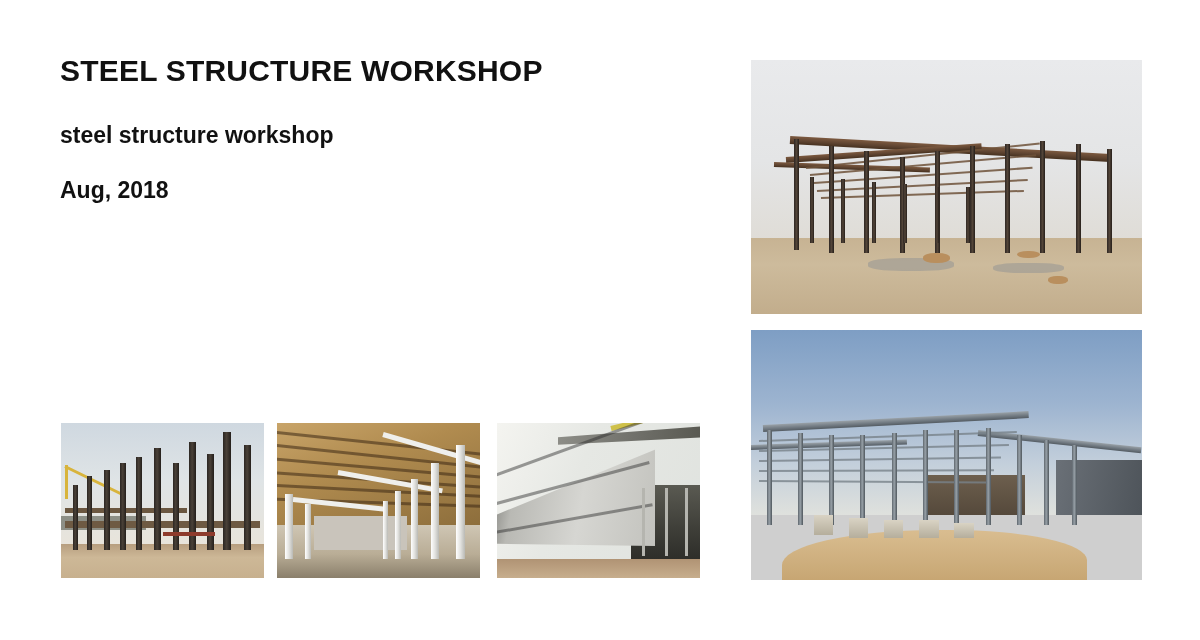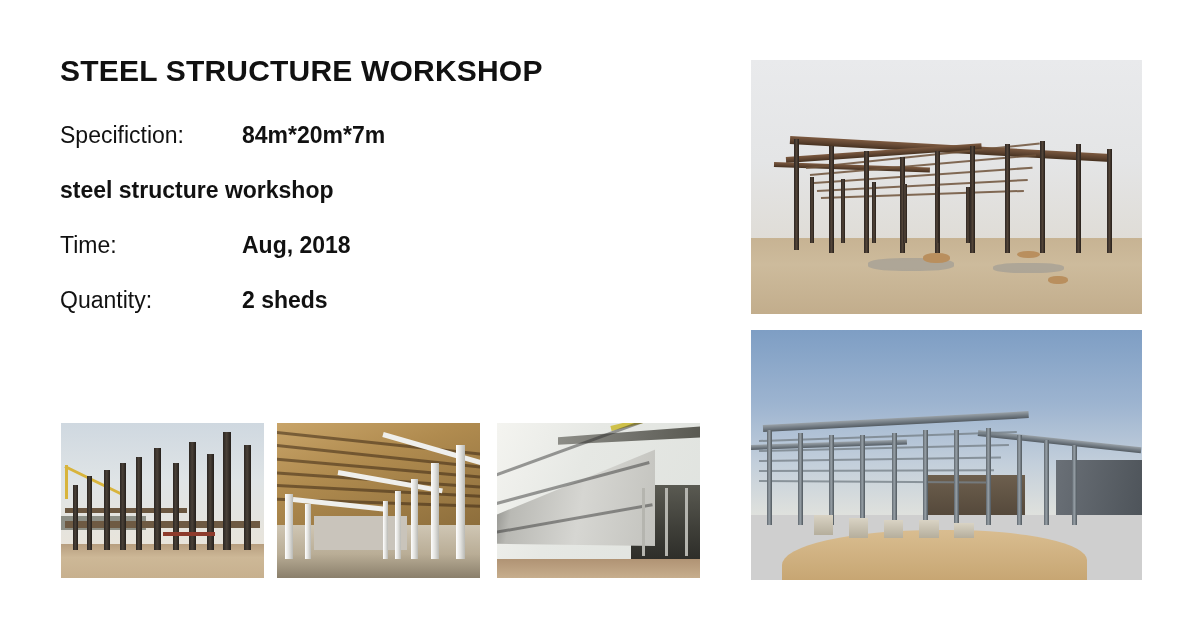--- a/index.html
+++ b/index.html
@@ -257,38 +257,29 @@
 <body>
 
 <div id="left-column">
 
   <div>
     <div class="title-line">STEEL STRUCTURE WORKSHOP</div>
   </div>
 
   <div id="spec-table">
 
-    <div class="spec-row">
-      <div class="spec-label">Specifiction:</div>
-      <div class="spec-value">84m*20m*7m</div>
-    </div>
 
     <div class="spec-row">
       <div class="spec-value">steel structure workshop</div>
     </div>
 
     <div class="spec-row">
-      <div class="spec-label">Time:</div>
       <div class="spec-value">Aug, 2018</div>
     </div>
 
-    <div class="spec-row">
-      <div class="spec-label">Quantity:</div>
-      <div class="spec-value">2 sheds</div>
-    </div>
 
   </div>
 </div>
 
 <div class="photo" id="thumb-1">
   <div class="layer sky"></div>
   <div class="layer ground"></div>
   <div class="layer farwall"></div>
   <div class="layer boom2"></div>
   <div class="layer boom"></div>

